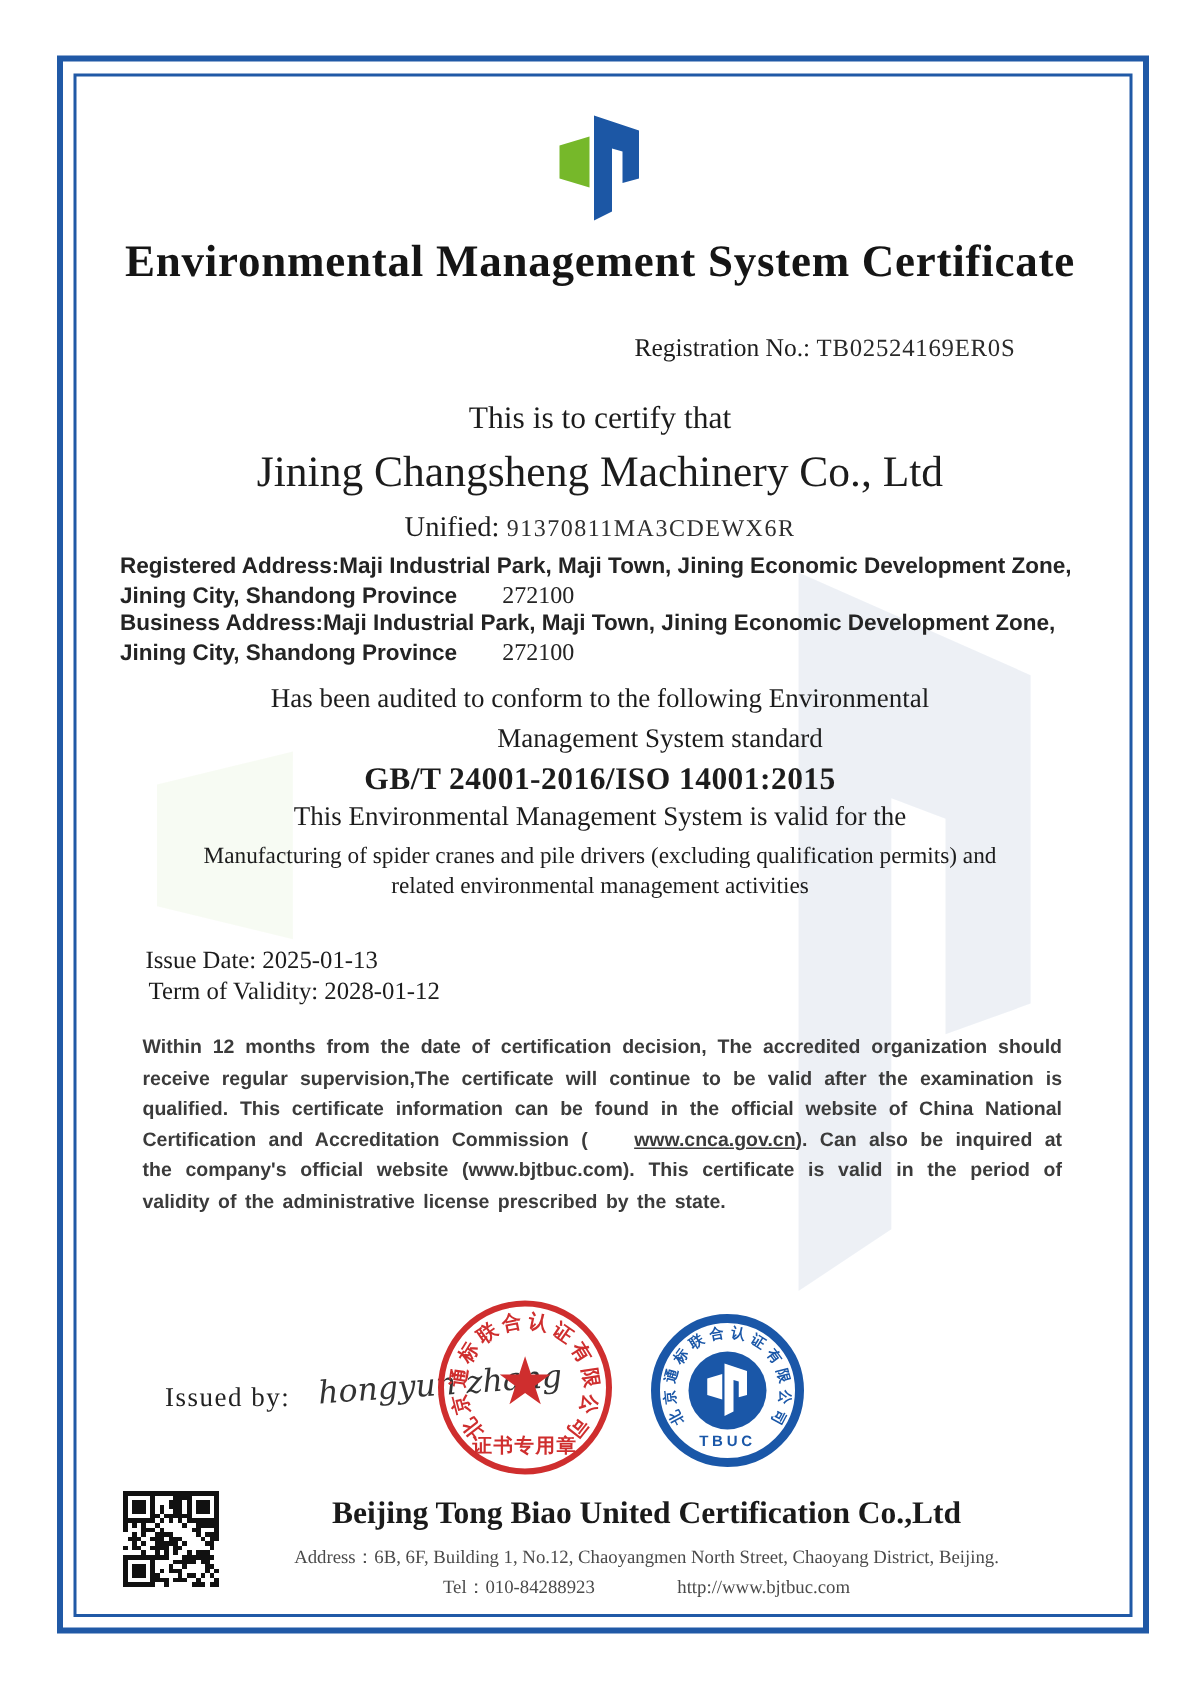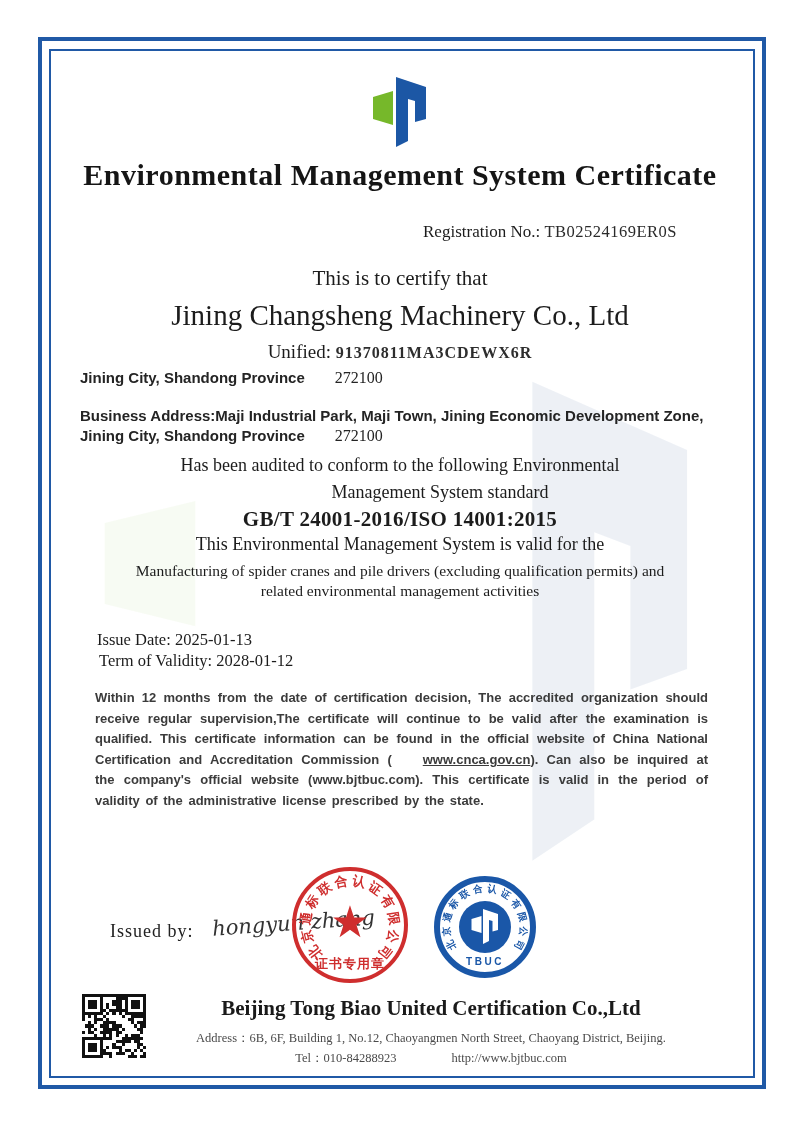--- a/index.html
+++ b/index.html
@@ -15,21 +15,21 @@
   
   .logo{left:368px;top:74px;width:64px;height:78px;}
   
   .center-line{left:0;width:800px;text-align:center;}
   .title{top:158px;font-size:30px;font-weight:bold;letter-spacing:.5px;color:#151515;}
   .reg-line{top:222px;right:123px;font-size:17px;}
   .reg-line .val{font-size:16.5px;letter-spacing:.5px;color:#2a2a2a;}
   .certify{top:266px;font-size:21px;}
   .company{top:299px;font-size:29px;}
   .unified{top:341px;font-size:19px;}
-  .unified .val{font-size:16px;letter-spacing:1px;color:#2e2e2e;font-weight:bold;}
+  .unified .val{font-size:16px;letter-spacing:1px;color:#2e2e2e;}
   .addr{left:80px;width:648px;font-family:"Liberation Sans",sans-serif;font-weight:700;
         font-size:15px;line-height:20px;color:#242424;}
   .addr1{top:368px;} .addr2{top:406px;}
   .addr .postcode{font-family:"Liberation Serif",serif;font-weight:400;font-size:16px;margin-left:30px;}
   .audit1{top:455px;font-size:18px;}
   .audit2{top:482px;font-size:18px;padding-left:40px;}
   .standard{top:507px;font-size:21px;font-weight:bold;letter-spacing:.3px;}
   .validfor{top:534px;font-size:18px;}
   .scope1{top:562px;font-size:15.5px;}
   .scope2{top:582px;font-size:15.5px;}
@@ -93,20 +93,21 @@
   </div>
 
   <div class="abs center-line certify">This is to certify that</div>
   <div class="abs center-line company">Jining Changsheng Machinery Co., Ltd</div>
   <div class="abs center-line unified">
     <span>Unified:</span>
     <span class="val">91370811MA3CDEWX6R</span>
   </div>
 
   <div class="abs addr addr1">
+    <div>Registered Address:Maji Industrial Park, Maji Town, Jining Economic Development Zone,</div>
     <div><span>Jining City, Shandong Province</span><span class="postcode">272100</span></div>
   </div>
   <div class="abs addr addr2">
     <div>Business Address:Maji Industrial Park, Maji Town, Jining Economic Development Zone,</div>
     <div><span>Jining City, Shandong Province</span><span class="postcode">272100</span></div>
   </div>
 
   <div class="abs center-line audit1">Has been audited to conform to the following Environmental</div>
   <div class="abs center-line audit2">Management System standard</div>
   <div class="abs center-line standard">GB/T 24001-2016/ISO 14001:2015</div>

